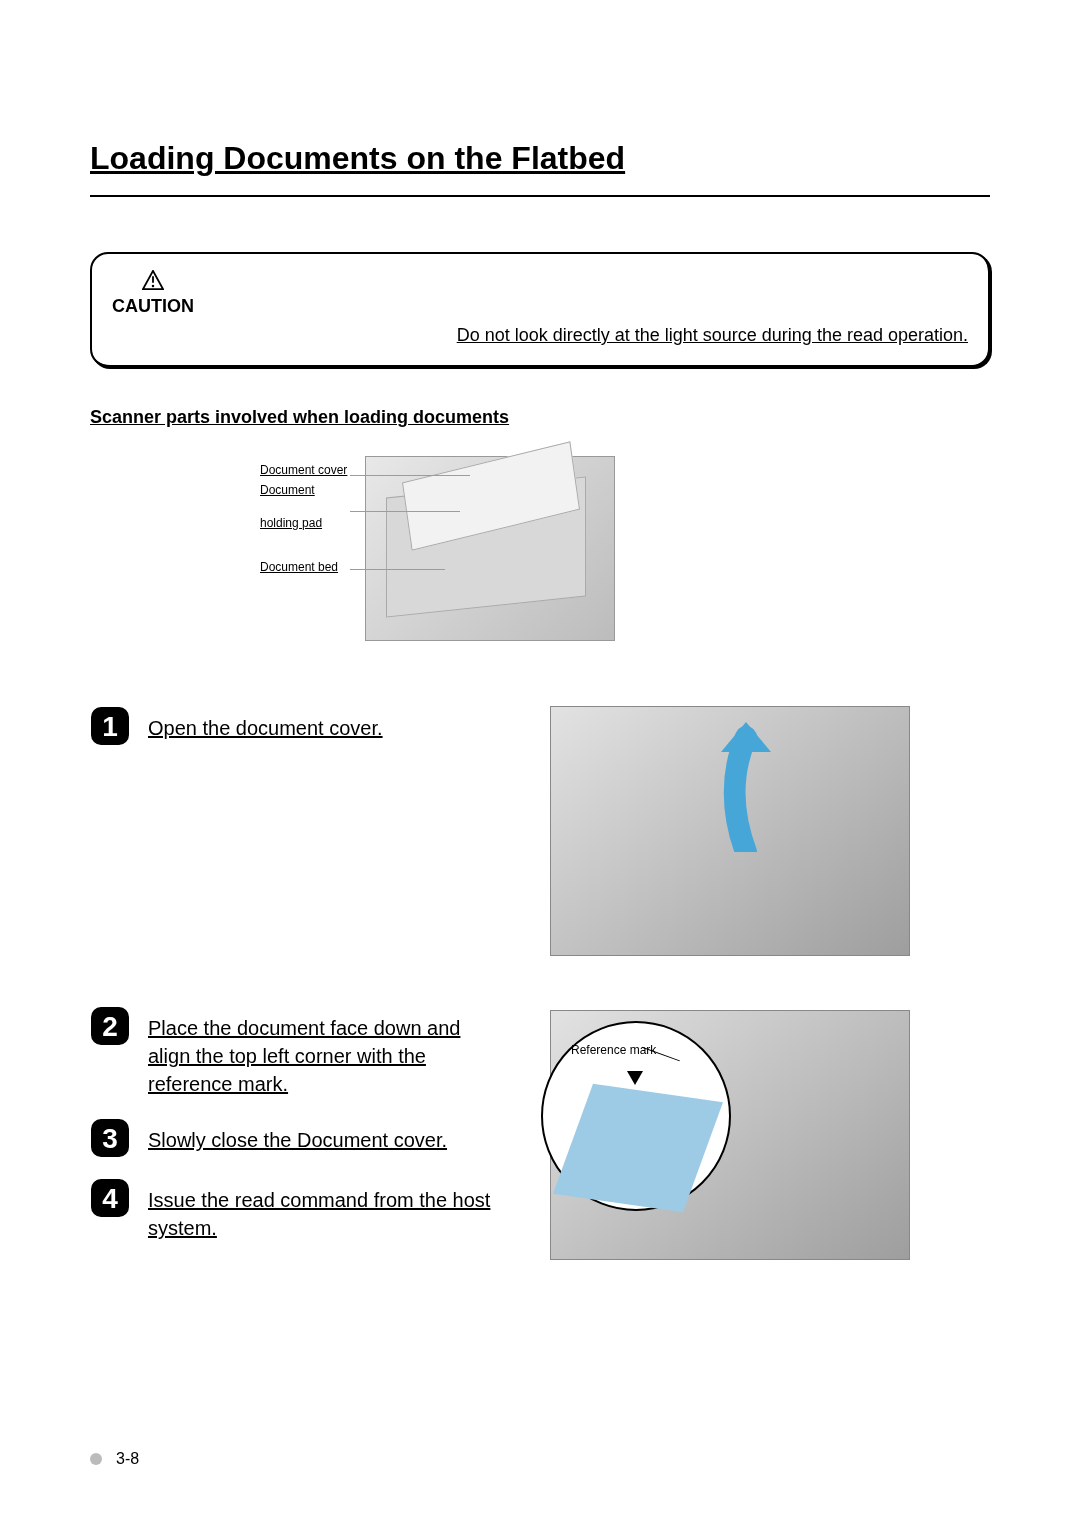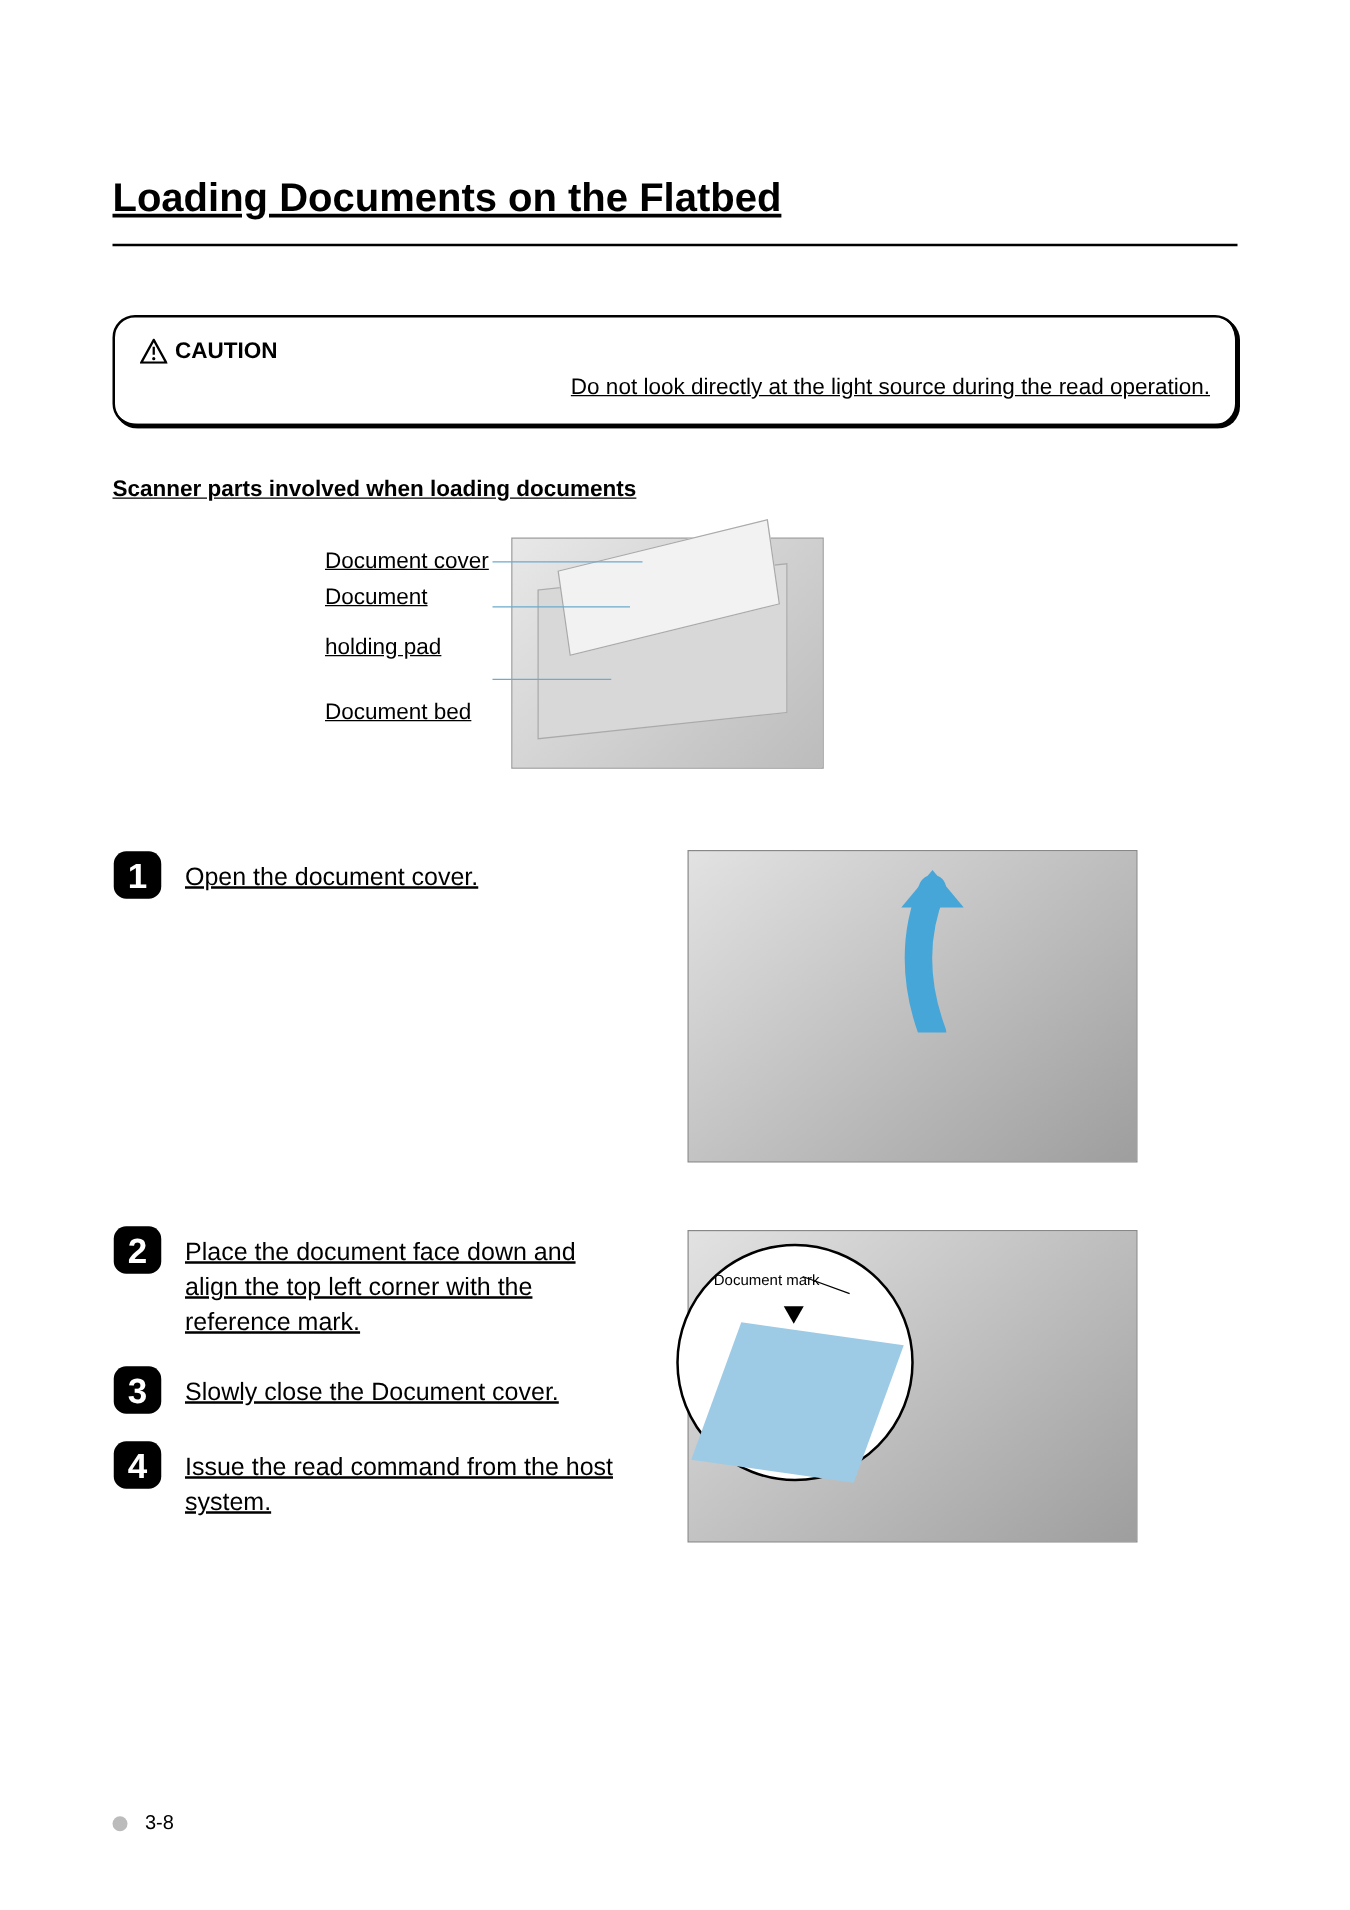--- a/index.html
+++ b/index.html
@@ -46,20 +46,21 @@
       border-radius: 18px;
       z-index: -1;
     }
     .caution-heading {
       font-weight: bold;
       font-size: 18px;
       display: inline-flex;
       align-items: center;
       gap: 6px;
       margin-bottom: 6px;
+      flex-direction: column;
     }
     .caution-triangle {
       width: 22px;
       height: 20px;
     }
     .caution-text {
       font-size: 18px;
       line-height: 1.35;
       text-align: right;
     }
@@ -71,21 +72,21 @@
     .diagram-row {
       display: flex;
       gap: 18px;
       margin-left: 170px;
       margin-bottom: 65px;
       align-items: flex-start;
     }
     .diagram-labels {
       display: flex;
       flex-direction: column;
-      font-size: 18px;
+      font-size: 12px;
       line-height: 1.35;
       text-align: left;
       padding-top: 6px;
     }
     .diagram-labels .l1 { margin-bottom: 4px; }
     .diagram-labels .l2 { margin-bottom: 28px; margin-top: 16px; }
     .diagram-placeholder {
       width: 250px;
       height: 185px;
       background: linear-gradient(135deg, #e8e8e8, #bcbcbc);
@@ -250,21 +251,21 @@
       <div class="step">
         <svg class="step-badge" viewBox="0 0 40 40">
           <rect x="1" y="1" width="38" height="38" rx="10" fill="#000"></rect>
           <text x="20" y="30" text-anchor="middle" fill="#fff" font-size="28" font-family="Arial" font-weight="bold">4</text>
         </svg>
         <div class="step-text">Issue the read command from the host system.</div>
       </div>
     </div>
     <div class="photo-placeholder photo-2">
       <div class="ref-circle">
-        <div class="ref-label">Document mark</div>
+        <div class="ref-label">Reference mark</div>
         <div class="ref-label-line"></div>
         <div class="ref-tri"></div>
         <div class="ref-glass"></div>
       </div>
     </div>
   </div>
 
   <div class="footer">
     <span class="footer-dot"></span>
     <span>3-8</span>

